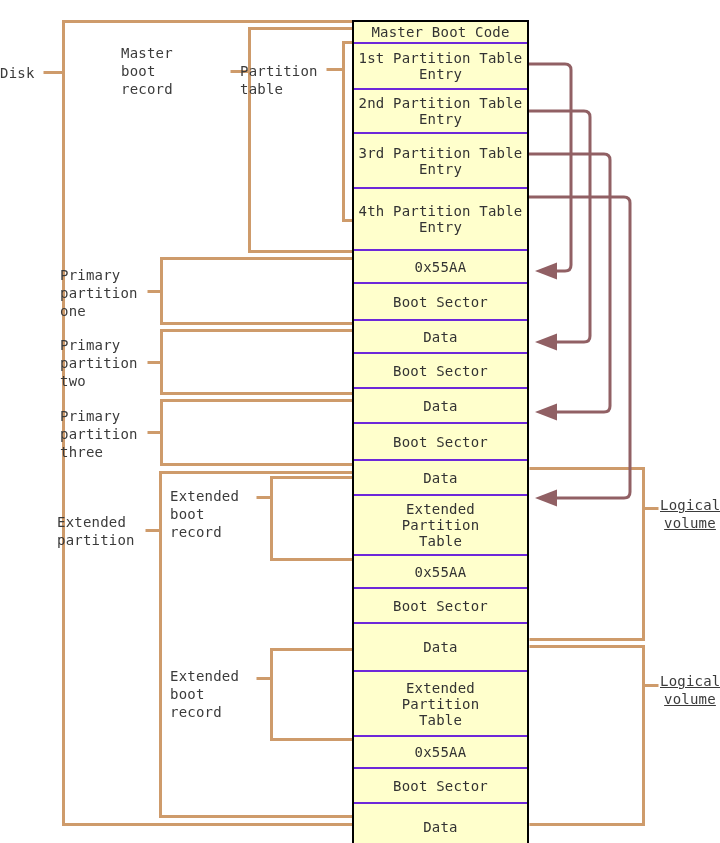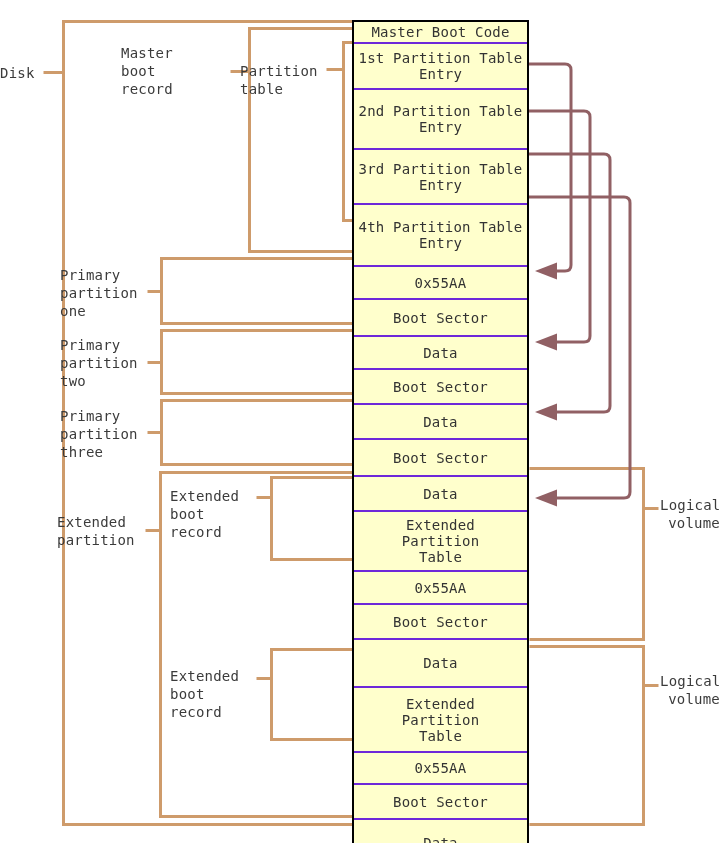--- a/index.html
+++ b/index.html
@@ -17,21 +17,21 @@
     align-items:center;text-align:center;white-space:pre-line;
     font-size:14px;line-height:16px;color:#333333;background:#ffffcc;
     border-top:2px solid #6d28d9;letter-spacing:0.2px;
   }
   .row.first{border-top:none;}
   .lbl{
     position:absolute;z-index:2;font-size:14px;line-height:18px;color:#3b3b3b;
     white-space:pre-line;letter-spacing:0.2px;
   }
   .lbl.r{text-align:left;}
-  .lbl.l{text-align:right;}
+  .lbl.l{text-align:center;text-decoration:underline;}
 </style>
 </head>
 <body>
 
 <div class="stage">
 
   <svg class="lines-layer" width="720" height="843" viewBox="0 0 720 843" fill="none" stroke-linecap="square">
 
     <g stroke="#ce9b6b" stroke-width="3">
       <path d="M352 21.5 H63.5 V824.5 H352"></path>
@@ -69,21 +69,21 @@
       <polygon points="535,342 557,333.5 557,350.5"></polygon>
       <polygon points="535,412 557,403.5 557,420.5"></polygon>
       <polygon points="535,498 557,489.5 557,506.5"></polygon>
     </g>
   </svg>
 
   <div class="column">
     <div class="row first" style="height:20px">Master Boot Code</div>
     <div class="row" style="height:46px">1st Partition Table
 Entry</div>
-    <div class="row" style="height:60px">2nd Partition Table
+    <div class="row" style="height:44px">2nd Partition Table
 Entry</div>
     <div class="row" style="height:55px">3rd Partition Table
 Entry</div>
     <div class="row" style="height:62px">4th Partition Table
 Entry</div>
     <div class="row" style="height:33px">0x55AA</div>
     <div class="row" style="height:37px">Boot Sector</div>
     <div class="row" style="height:33px">Data</div>
     <div class="row" style="height:35px">Boot Sector</div>
     <div class="row" style="height:35px">Data</div>

